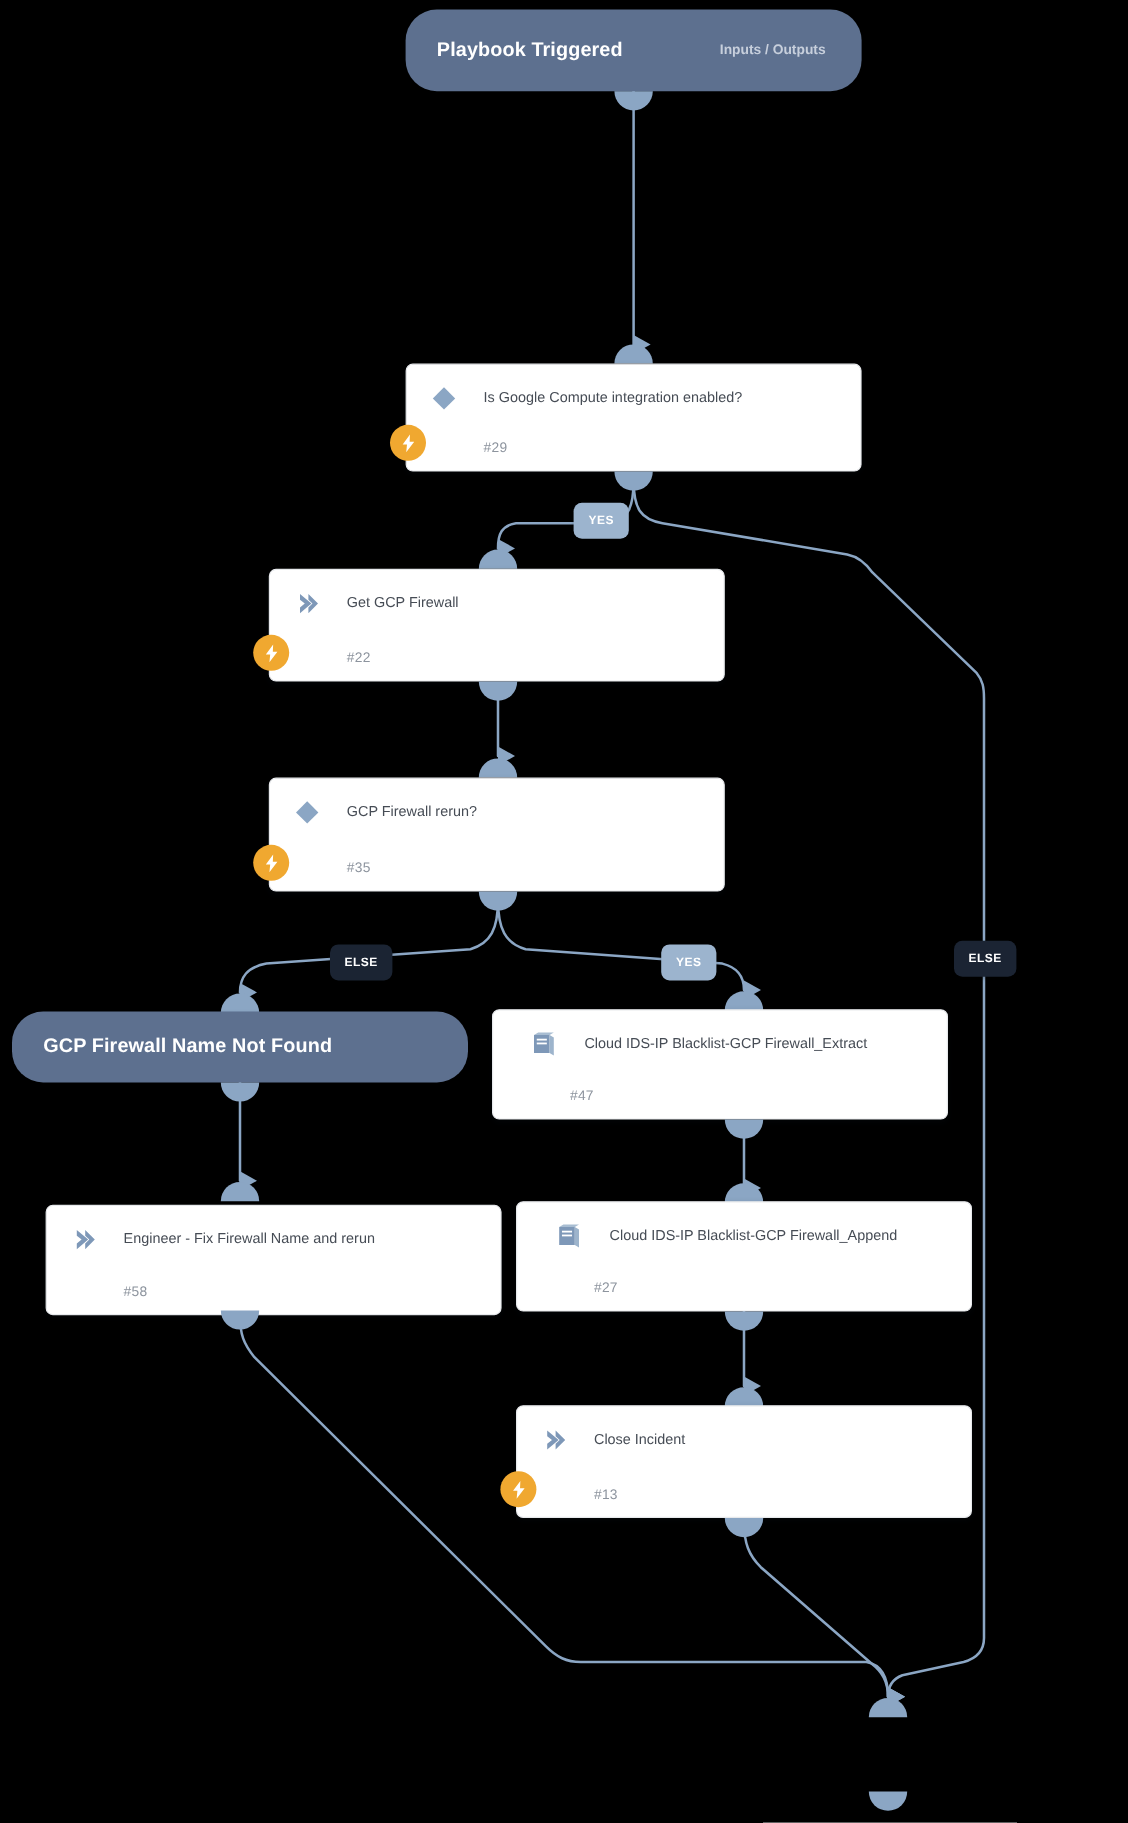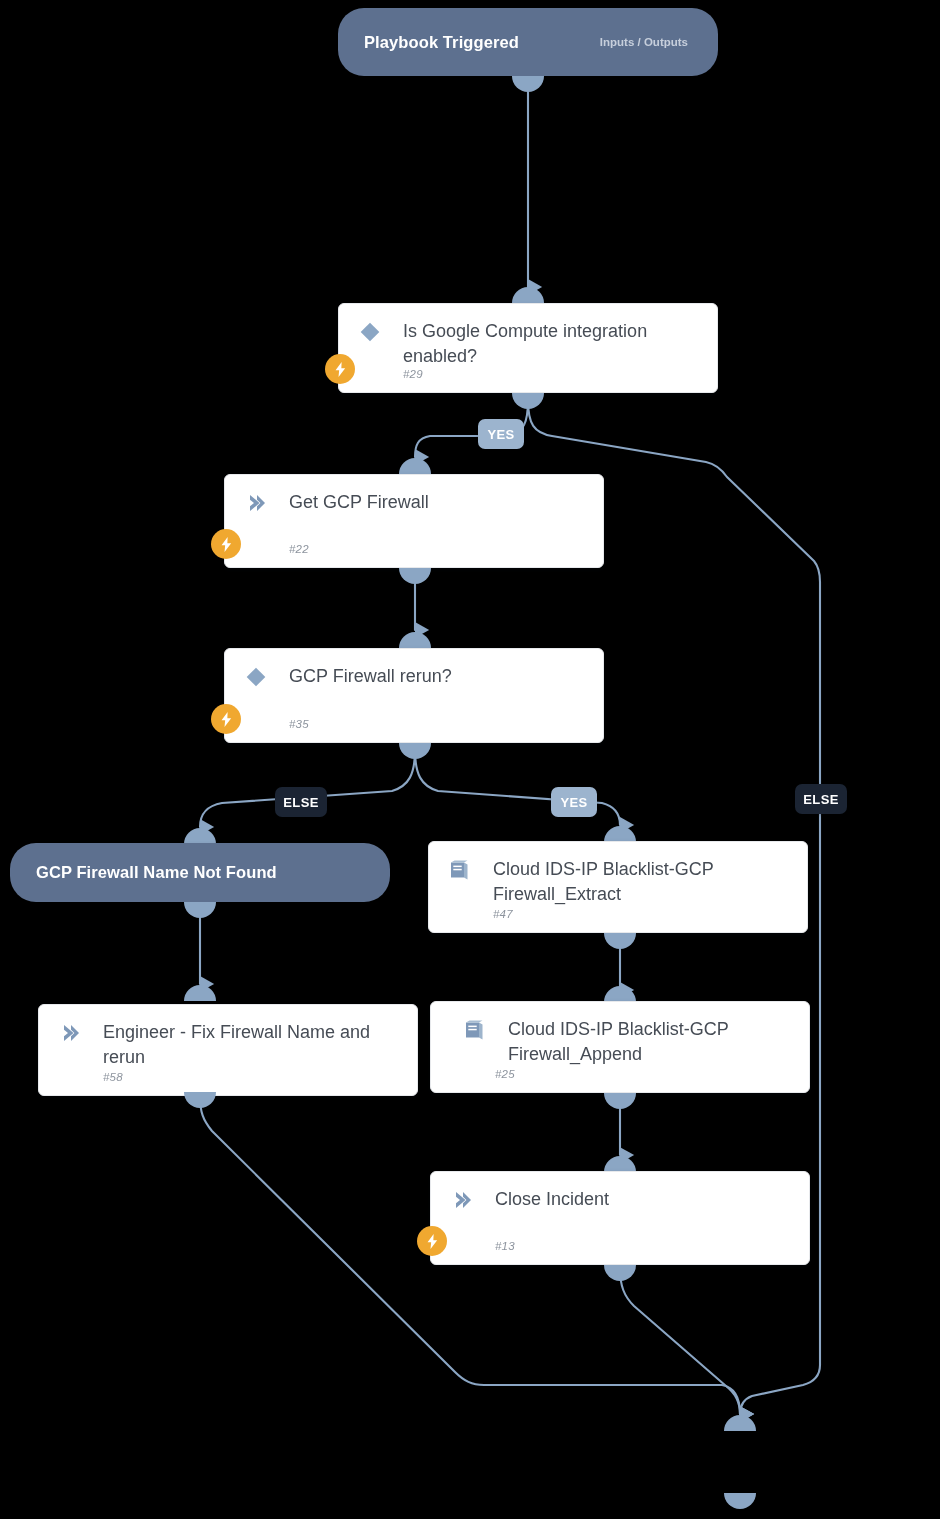--- a/index.html
+++ b/index.html
@@ -75,34 +75,33 @@
     width: 34px;
     min-width: 34px;
     height: 26px;
     display: flex;
     align-items: center;
     justify-content: center;
     margin-right: 16px;
     margin-top: 1px;
   }
   .card-title {
-    font-size: 18px;
+    font-size: 12px;
     line-height: 25px;
     color: #464c55;
     font-weight: normal;
     padding-top: 1px;
   }
   .card-id {
     position: absolute;
     left: 64px;
     bottom: 12px;
     font-size: 11.5px;
     color: #8d949e;
     letter-spacing: 0.2px;
-    font-style: italic;
   }
   .bolt {
     position: absolute;
     left: -14px;
     bottom: 8px;
     width: 30px;
     height: 30px;
     border-radius: 50%;
     background: #f0a830;
     display: flex;
@@ -127,21 +126,21 @@
 
   
   .blabel {
     position: absolute;
     display: flex;
     align-items: center;
     justify-content: center;
     height: 30px;
     border-radius: 7px;
     color: #ffffff;
-    font-size: 13px;
+    font-size: 10px;
     font-weight: bold;
     letter-spacing: 0.4px;
     box-shadow: 0 1px 3px rgba(0,0,0,0.2);
   }
   .blabel.yes { background: #9cb4ce; }
   .blabel.els { background: #1b2433; }
 </style>
 </head>
 <body>
 
@@ -260,21 +259,21 @@
 
   <div class="blabel yes" style="left:551px; top:787px; width:46px;">YES</div>
 
   <div class="port top" style="left:184px; top:828px;"></div>
   <div class="node pill" style="left:10px; top:843px; width:380px; height:59px;">
     <span class="pill-title">GCP Firewall Name Not Found</span>
   </div>
   <div class="port bottom" style="left:184px; top:902px;"></div>
 
   <div class="port top" style="left:604px; top:826px;"></div>
-  <div class="node card" style="left:428px; top:841px; width:380px; height:92px;">
+  <div class="node card" style="left:410px; top:841px; width:380px; height:92px;padding-left:12px;">
     <div class="card-row">
       <span class="card-ico">
         <svg width="24" height="22" viewBox="0 0 24 22">
           <path d="M3 3.5 L16 3.5 L16 18.5 L3 18.5 Z" fill="#7e98b8"></path>
           <path d="M16 3.5 L19.5 5.5 L19.5 20.5 L16 18.5 Z" fill="#9db4cc"></path>
           <path d="M3 3.5 L6.5 1.5 L19.5 1.5 L16 3.5 Z" fill="#a8bdd2"></path>
           <rect x="5.3" y="6.6" width="8.4" height="1.5" fill="#ffffff"></rect>
           <rect x="5.3" y="9.8" width="8.4" height="1.5" fill="#ffffff"></rect>
         </svg>
       </span>
@@ -306,21 +305,21 @@
         <svg width="24" height="22" viewBox="0 0 24 22">
           <path d="M3 3.5 L16 3.5 L16 18.5 L3 18.5 Z" fill="#7e98b8"></path>
           <path d="M16 3.5 L19.5 5.5 L19.5 20.5 L16 18.5 Z" fill="#9db4cc"></path>
           <path d="M3 3.5 L6.5 1.5 L19.5 1.5 L16 3.5 Z" fill="#a8bdd2"></path>
           <rect x="5.3" y="6.6" width="8.4" height="1.5" fill="#ffffff"></rect>
           <rect x="5.3" y="9.8" width="8.4" height="1.5" fill="#ffffff"></rect>
         </svg>
       </span>
       <span class="card-title">Cloud IDS-IP Blacklist-GCP Firewall_Append</span>
     </div>
-    <span class="card-id">#25</span>
+    <span class="card-id">#27</span>
   </div>
   <div class="port bottom" style="left:604px; top:1093px;"></div>
 
   <div class="port top" style="left:604px; top:1156px;"></div>
   <div class="node card" style="left:430px; top:1171px; width:380px; height:94px;">
     <div class="card-row">
       <span class="card-ico">
         <svg width="22" height="22" viewBox="0 0 22 22">
           <path d="M5 3 L14.5 11 L5 19 L5 14.2 L9 11 L5 7.8 Z" fill="#7e98b8"></path>
           <path d="M12 3 L20 11 L12 19 L12 14.2 L15.4 11 L12 7.8 Z" fill="#7e98b8"></path>

